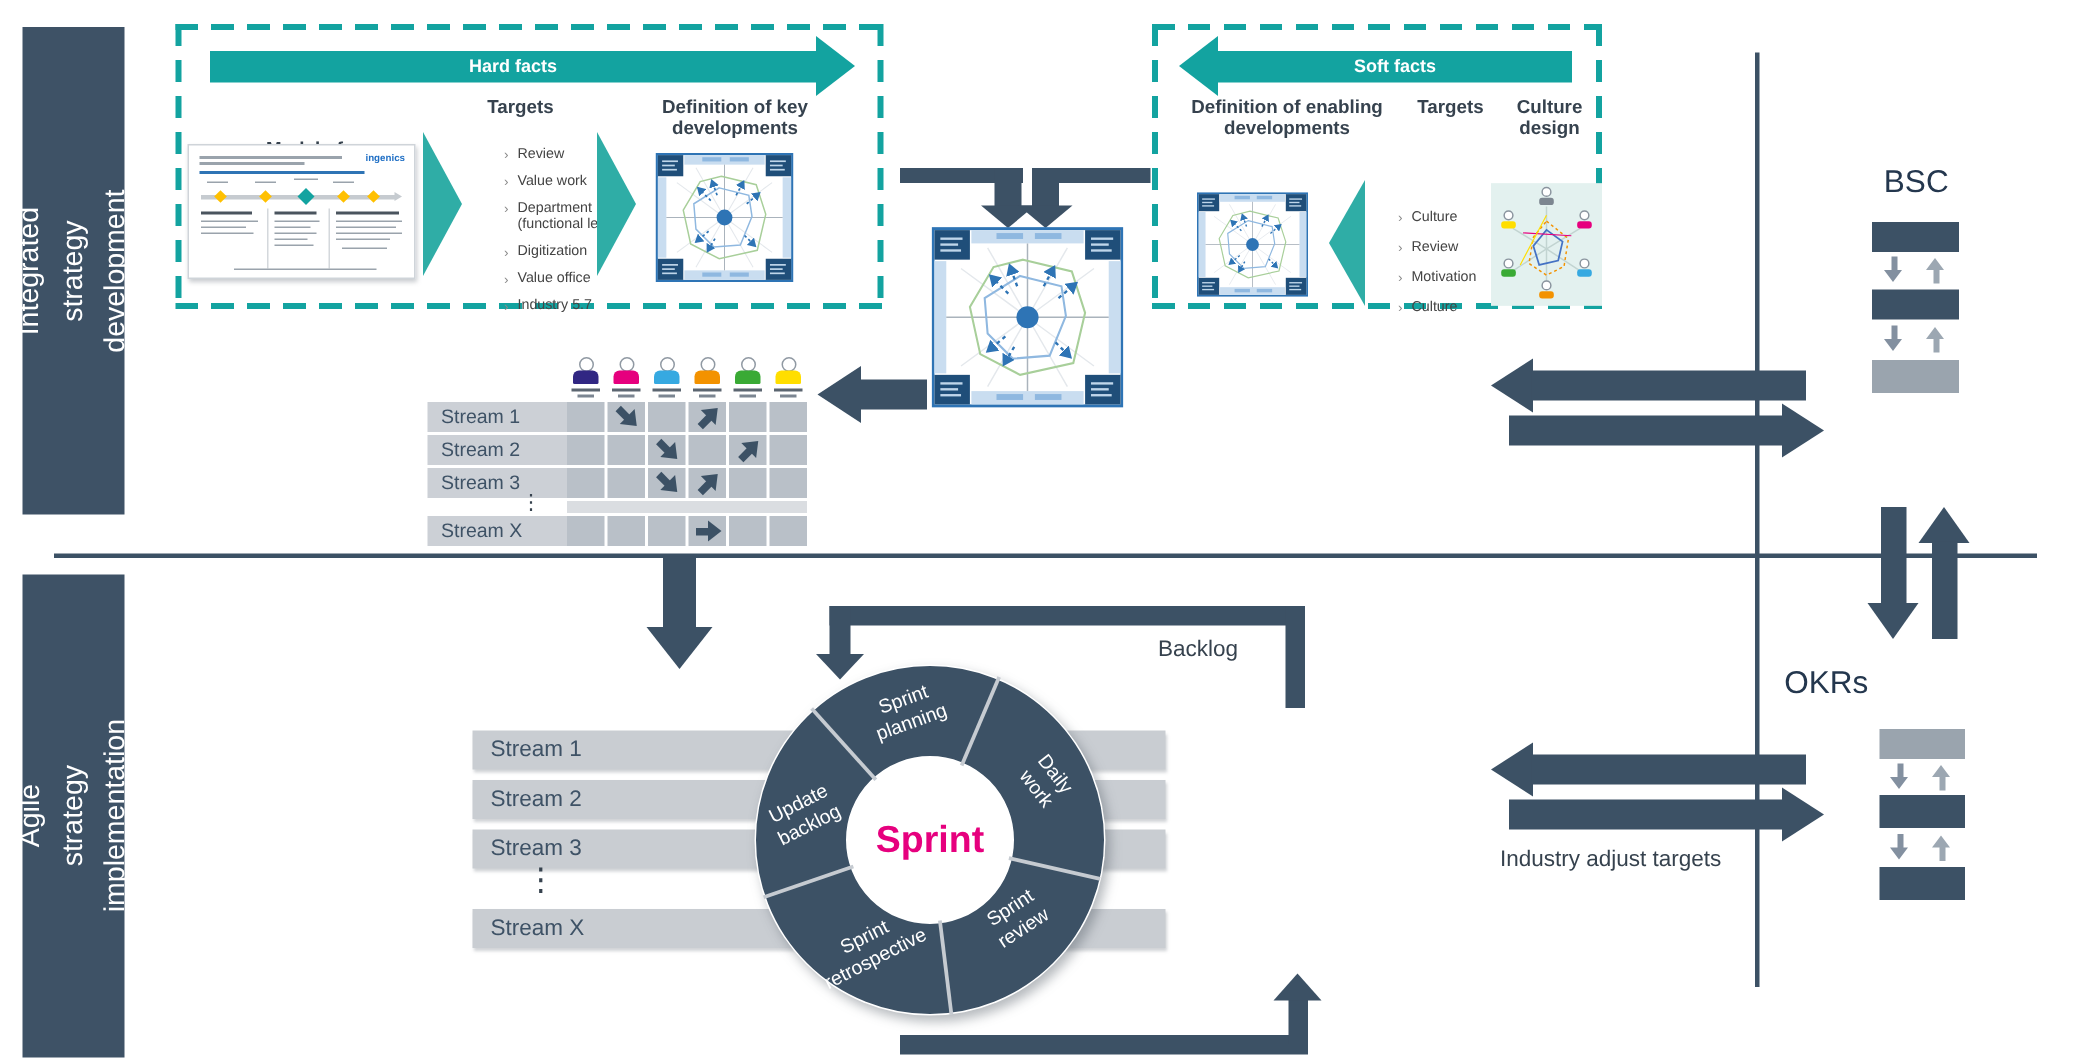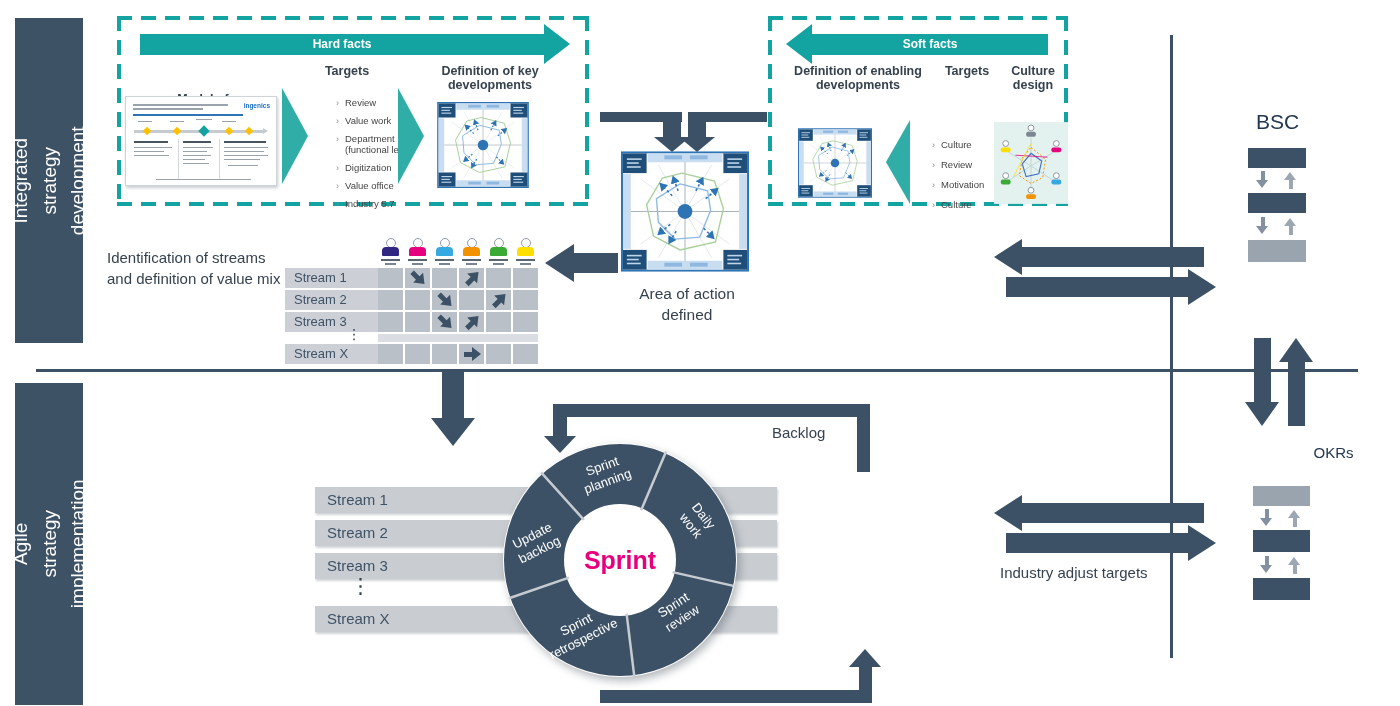--- a/index.html
+++ b/index.html
@@ -318,28 +318,24 @@
   <div class="abs slate" style="left:663px;top:112px;width:18px;height:26px;"></div>
   <div class="abs tri" style="left:654px;top:137px;border-top:15px solid #3C5165;border-left:18px solid transparent;border-right:18px solid transparent;"></div>
   <div class="abs slate" style="left:689px;top:112px;width:78px;height:10px;"></div>
   <div class="abs slate" style="left:688px;top:112px;width:18px;height:26px;"></div>
   <div class="abs tri" style="left:679px;top:137px;border-top:15px solid #3C5165;border-left:18px solid transparent;border-right:18px solid transparent;"></div>
 
   <svg class="abs" style="left:621px;top:151px;" width="128" height="121">
       <use href="#radar"></use>
     </svg>
 
-  <div class="abs ctr ml" style="left:617px;top:284px;width:140px;font-size:15.5px;line-height:1.35;">Area of action
-defined</div>
 
   <div class="abs tri" style="left:545px;top:244px;border-right:29px solid #3C5165;border-top:19px solid transparent;border-bottom:19px solid transparent;"></div>
   <div class="abs slate" style="left:574px;top:253px;width:44px;height:20px;"></div>
 
-  <div class="abs ml" style="left:107px;top:247px;width:185px;font-size:15px;line-height:1.4;">Identification of streams
-and definition of value mix</div>
 
   <div>
 
     <div class="av" style="left:378px;top:238px;">
         <div class="hd2"></div>
         <div class="bd" style="background:#312783;"></div>
         <div class="c1"></div>
         <div class="c2"></div>
       </div>
     <div class="av" style="left:405px;top:238px;">
@@ -512,21 +508,21 @@
       <div class="st"></div>
       <div class="hd"></div>
     </div>
   <div class="abs" style="left:1248px;top:240px;width:58px;height:22px;background:#9AA4AE;"></div>
 
   <div class="abs slate" style="left:1254px;top:338px;width:17px;height:65px;"></div>
   <div class="abs tri" style="left:1245px;top:402px;border-top:24px solid #3C5165;border-left:17.5px solid transparent;border-right:17.5px solid transparent;"></div>
   <div class="abs tri" style="left:1279px;top:338px;border-bottom:24px solid #3C5165;border-left:17.5px solid transparent;border-right:17.5px solid transparent;"></div>
   <div class="abs slate" style="left:1288px;top:361px;width:17px;height:65px;"></div>
 
-  <div class="abs ctr txt-dark" style="left:1296px;top:444px;width:75px;font-size:15px;">OKRs</div>
+  <div class="abs ctr txt-dark" style="left:1180px;top:444px;width:75px;font-size:21px;">OKRs</div>
   <div class="abs" style="left:1253px;top:486px;width:57px;height:20px;background:#9AA4AE;"></div>
   <div class="sa sad" style="left:1260px;top:509px;">
       <div class="st"></div>
       <div class="hd"></div>
     </div>
   <div class="sa sau" style="left:1288px;top:509px;">
       <div class="st"></div>
       <div class="hd"></div>
     </div>
   <div class="abs slate" style="left:1253px;top:530px;width:57px;height:22px;"></div>

